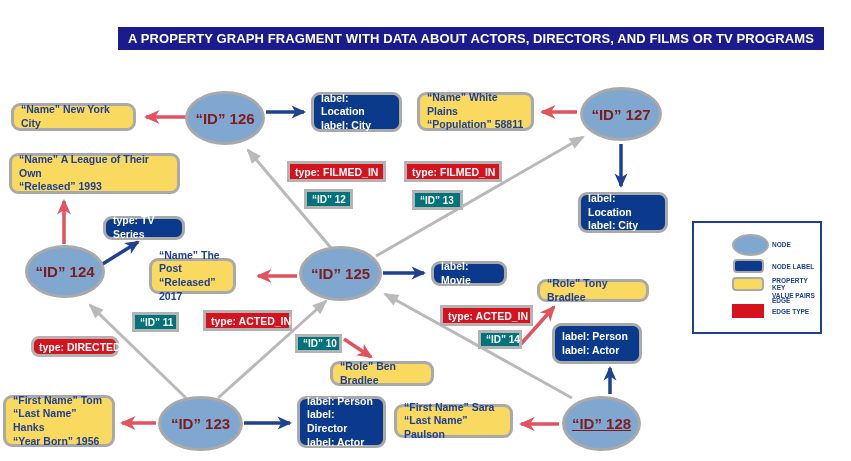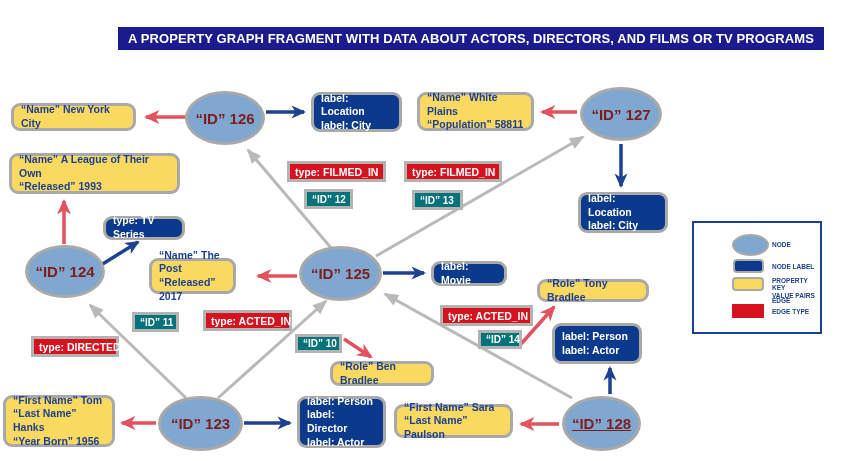--- a/index.html
+++ b/index.html
@@ -151,21 +151,21 @@
     <span>“Role” Ben Bradlee</span>
   </div>
   <div class="ylabel" style="left:537px;top:279px;width:112px;height:23px;">
     <span>“Role” Tony Bradlee</span>
   </div>
 
   <div class="tbox" style="left:287px;top:161px;width:99px;height:21px;">type: FILMED_IN</div>
   <div class="tbox" style="left:404px;top:161px;width:98px;height:21px;">type: FILMED_IN</div>
   <div class="tbox" style="left:203px;top:310px;width:89px;height:21px;">type: ACTED_IN</div>
   <div class="tbox" style="left:440px;top:305px;width:93px;height:21px;">type: ACTED_IN</div>
-  <div class="tbox" style="left:31px;top:336px;width:88px;height:21px;">type: DIRECTED</div>
+  <div class="tbox" style="left:31px;top:336px;width:88px;height:21px;border-radius:8px;">type: DIRECTED</div>
 
   <div class="ibox" style="left:304px;top:189px;width:49px;height:20px;">“ID” 12</div>
   <div class="ibox" style="left:412px;top:190px;width:51px;height:20px;">“ID” 13</div>
   <div class="ibox" style="left:132px;top:312px;width:47px;height:20px;">“ID” 11</div>
   <div class="ibox" style="left:295px;top:334px;width:47px;height:19px;">“ID” 10</div>
   <div class="ibox" style="left:478px;top:330px;width:44px;height:19px;">“ID” 14</div>
 
   <div class="legend">
     <div class="shape lg-ellipse" style="left:38px;top:11px;width:37px;height:22px;"></div>
     <div class="shape lg-nrect" style="left:39px;top:36px;width:31px;height:14px;"></div>

